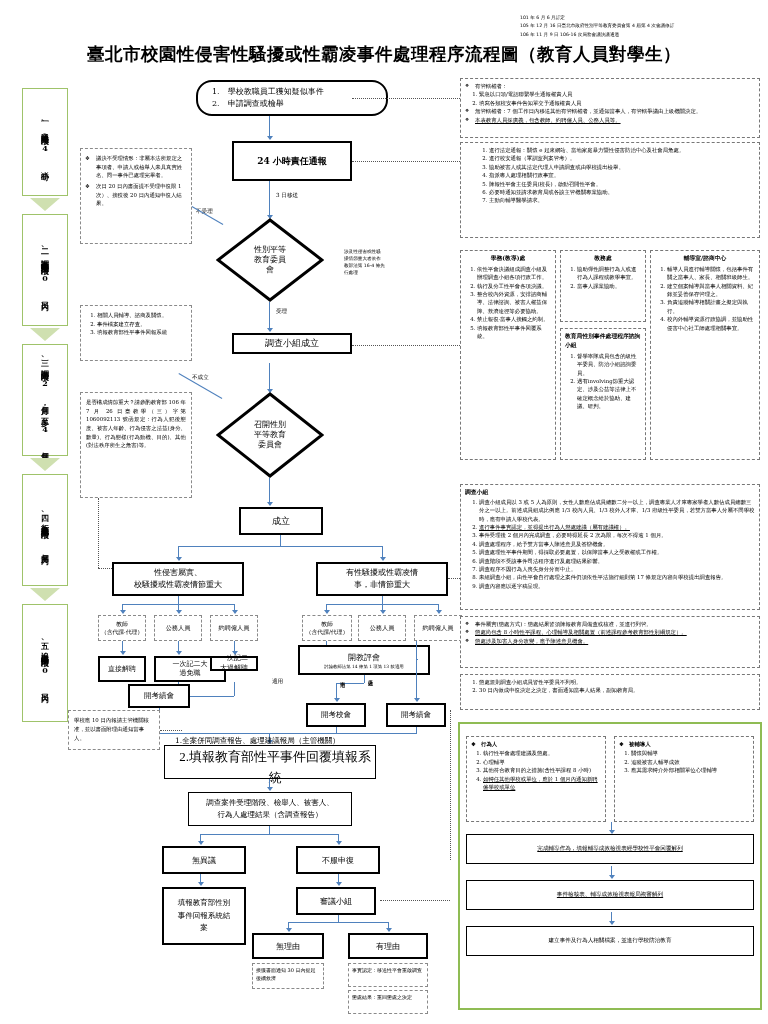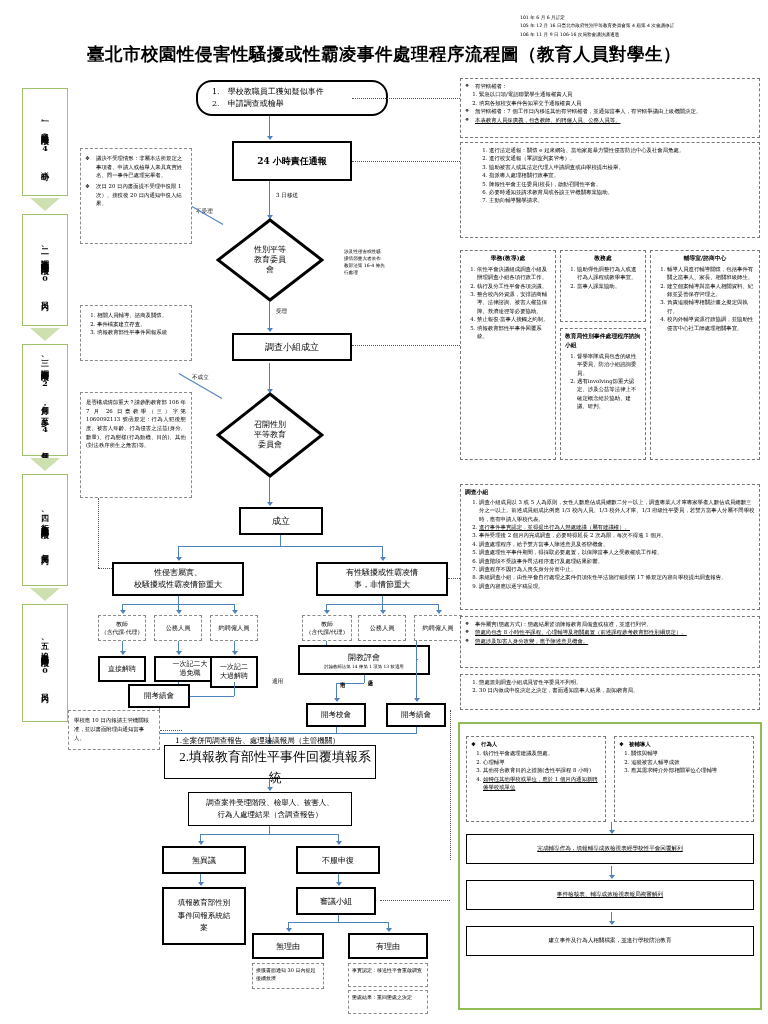--- a/index.html
+++ b/index.html
@@ -117,21 +117,21 @@
 
 <div class="ln lnv" style="left:269px;top:302px;height:28px;"></div>
 <div class="arrow-d" style="left:266.5px;top:328px;"></div>
 <div class="edge-label" style="left:276px;top:308px;">受理</div>
 
 <div class="abs" style="left:344px;top:248px;width:68px;font-size:4.6px;line-height:1.55;white-space:pre-line;">涉及性侵害或性騷
 擾情節重大者依作
 教部法第 16-4 條先
 行處理</div>
 
-<div class="abs box thick" style="left:232px;top:333px;width:120px;height:28px;font-size:9px;">調查小組成立</div>
+<div class="abs box thick" style="left:232px;top:333px;width:120px;height:21px;font-size:9px;">調查小組成立</div>
 <div class="ln lnv" style="left:269px;top:363px;height:28px;"></div>
 <div class="arrow-d" style="left:266.5px;top:389px;"></div>
 
 <div class="abs diamond" style="left:216px;top:392px;width:108px;height:86px;">
   <svg class="dshape" viewBox="0 0 108 86" preserveAspectRatio="none">
     <polygon points="54,2 106,43 54,84 2,43" fill="#fff" stroke="#000" stroke-width="3"></polygon>
   </svg>
   <div class="dtxt" style="white-space:pre-line;">召開性別
 平等教育
 委員會</div>
@@ -174,21 +174,21 @@
 <div class="ln lnv" style="left:122px;top:641px;height:12px;"></div>
 <div class="arrow-d" style="left:119.5px;top:651px;"></div>
 <div class="ln lnv" style="left:178px;top:641px;height:12px;"></div>
 <div class="arrow-d" style="left:175.5px;top:651px;"></div>
 <div class="ln lnv" style="left:234px;top:641px;height:12px;"></div>
 <div class="arrow-d" style="left:231.5px;top:651px;"></div>
 
 <div class="abs box thick" style="left:98px;top:656px;width:48px;height:26px;font-size:7px;">直接解聘</div>
 <div class="abs box thick" style="left:154px;top:656px;width:72px;height:26px;font-size:7px;line-height:1.35;white-space:pre-line;">一次記二大
 過免職</div>
-<div class="abs box thick" style="left:210px;top:656px;width:48px;height:32px;font-size:7px;line-height:1.35;white-space:pre-line;">一次記二
+<div class="abs box thick" style="left:210px;top:656px;width:48px;height:15px;font-size:7px;line-height:1.35;white-space:pre-line;">一次記二
 大過解聘</div>
 
 <div class="ln lnv" style="left:178px;top:682px;height:14px;"></div>
 <div class="ln lnv" style="left:234px;top:682px;height:14px;"></div>
 <div class="ln lnh" style="left:178px;top:696px;width:56px;"></div>
 <div class="arrow-l" style="left:172px;top:693px;"></div>
 <div class="abs box thick" style="left:128px;top:684px;width:62px;height:24px;font-size:7.5px;">開考績會</div>
 
 <div class="ln lnv" style="left:382px;top:596px;height:8px;"></div>
 <div class="ln lnh" style="left:326px;top:604px;width:112px;"></div>

